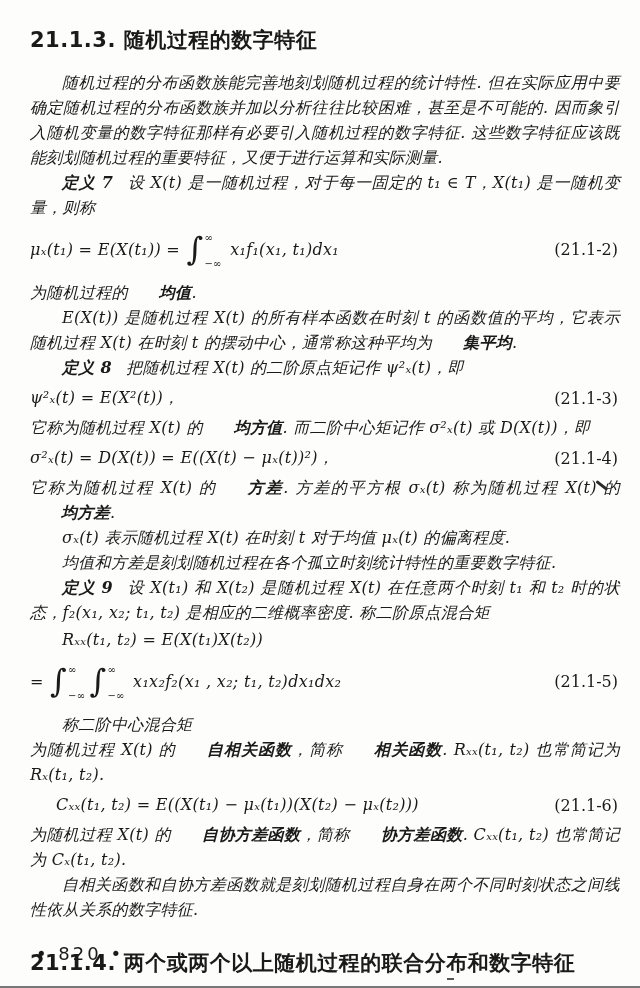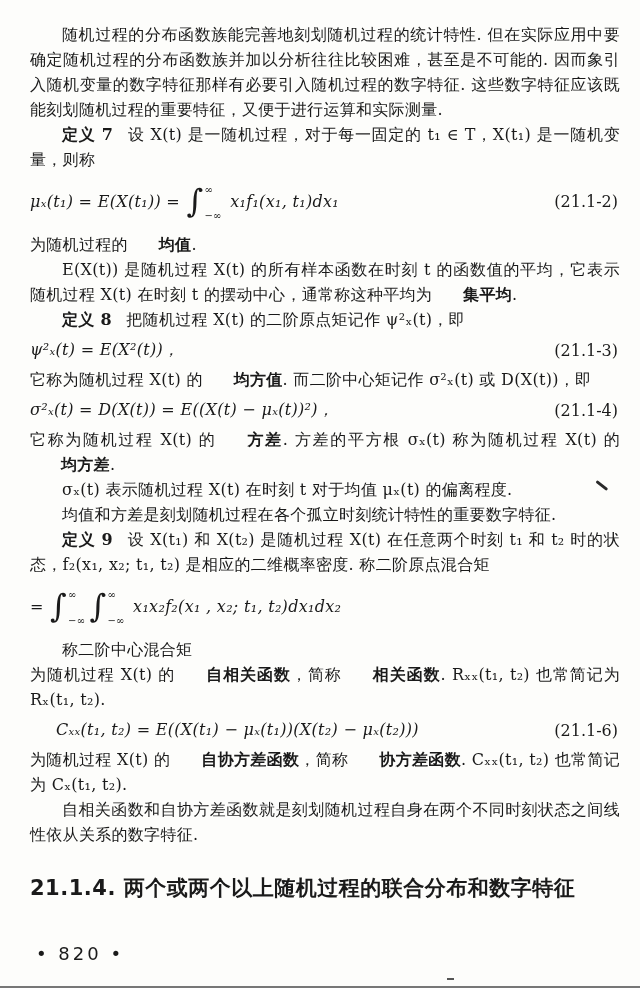--- a/index.html
+++ b/index.html
@@ -25,20 +25,21 @@
     letter-spacing: 0.5px;
   }
   .h2-gap { margin-top: 27px; margin-bottom: 12px; }
 
   .para {
     font-size: 16px;
     line-height: 25px;
     margin: 0;
     text-align: justify;
     letter-spacing: 0.3px;
+    font-style: italic;
   }
   .indent { text-indent: 2em; }
   .def-label { font-weight: 700; margin-right: 0.9em; }
   .term { font-weight: 700; margin-left: 31px; }
 
   .equation {
     position: relative;
     text-align: left;
     font-size: 16px;
     margin: 4px 0;
@@ -113,20 +114,21 @@
     height: 2px;
     background: #555;
   }
 </style>
 </head>
 <body>
 
 <div class="page">
   <div class="content">
 
+    <h2 class="heading">21.1.3. 随机过程的数字特征</h2>
 
     <p class="para indent">随机过程的分布函数族能完善地刻划随机过程的统计特性. 但在实际应用中要确定随机过程的分布函数族并加以分析往往比较困难，甚至是不可能的. 因而象引入随机变量的数字特征那样有必要引入随机过程的数字特征. 这些数字特征应该既能刻划随机过程的重要特征，又便于进行运算和实际测量.</p>
 
     <p class="para indent"><b class="def-label">定义 7</b><span>设 X(t) 是一随机过程，对于每一固定的 t₁ ∈ T，X(t₁) 是一随机变量，则称</span></p>
 
     <div class="equation tall">
       <span class="eq-body"><span>μₓ(t₁) = E(X(t₁)) = </span><span class="int-wrap">
             <span class="int-sign">∫</span>
             <span class="int-limits">
               <span>∞</span>
@@ -155,35 +157,37 @@
     </div>
 
     <p class="para"><span>它称为随机过程 X(t) 的</span><b class="term">方差</b><span>. 方差的平方根 σₓ(t) 称为随机过程 X(t) 的</span><b class="term">均方差</b><span>.</span></p>
 
     <p class="para indent">σₓ(t) 表示随机过程 X(t) 在时刻 t 对于均值 μₓ(t) 的偏离程度.</p>
 
     <p class="para indent">均值和方差是刻划随机过程在各个孤立时刻统计特性的重要数字特征.</p>
 
     <p class="para indent"><b class="def-label">定义 9</b><span>设 X(t₁) 和 X(t₂) 是随机过程 X(t) 在任意两个时刻 t₁ 和 t₂ 时的状态，f₂(x₁, x₂; t₁, t₂) 是相应的二维概率密度. 称二阶原点混合矩</span></p>
 
+    <p class="para eq-left">Rₓₓ(t₁, t₂) = E(X(t₁)X(t₂))</p>
 
     <div class="equation tall">
       <span class="eq-body"><span>= </span><span class="int-wrap">
             <span class="int-sign">∫</span>
             <span class="int-limits">
               <span>∞</span>
               <span>−∞</span>
             </span>
           </span><span class="int-wrap">
             <span class="int-sign">∫</span>
             <span class="int-limits">
               <span>∞</span>
               <span>−∞</span>
             </span>
           </span><span> x₁x₂f₂(x₁ , x₂;  t₁, t₂)dx₁dx₂</span></span>
+      <span class="eq-number">(21.1-5)</span>
     </div>
 
     <p class="para indent">称二阶中心混合矩</p>
 
     <p class="para"><span>为随机过程 X(t) 的</span><b class="term">自相关函数</b><span>，简称</span><b class="term">相关函数</b><span>.  Rₓₓ(t₁, t₂) 也常简记为 Rₓ(t₁, t₂).</span></p>
 
     <div class="equation left">
       <span class="eq-body">Cₓₓ(t₁, t₂) = E((X(t₁) − μₓ(t₁))(X(t₂) − μₓ(t₂)))</span>
       <span class="eq-number">(21.1-6)</span>
     </div>

